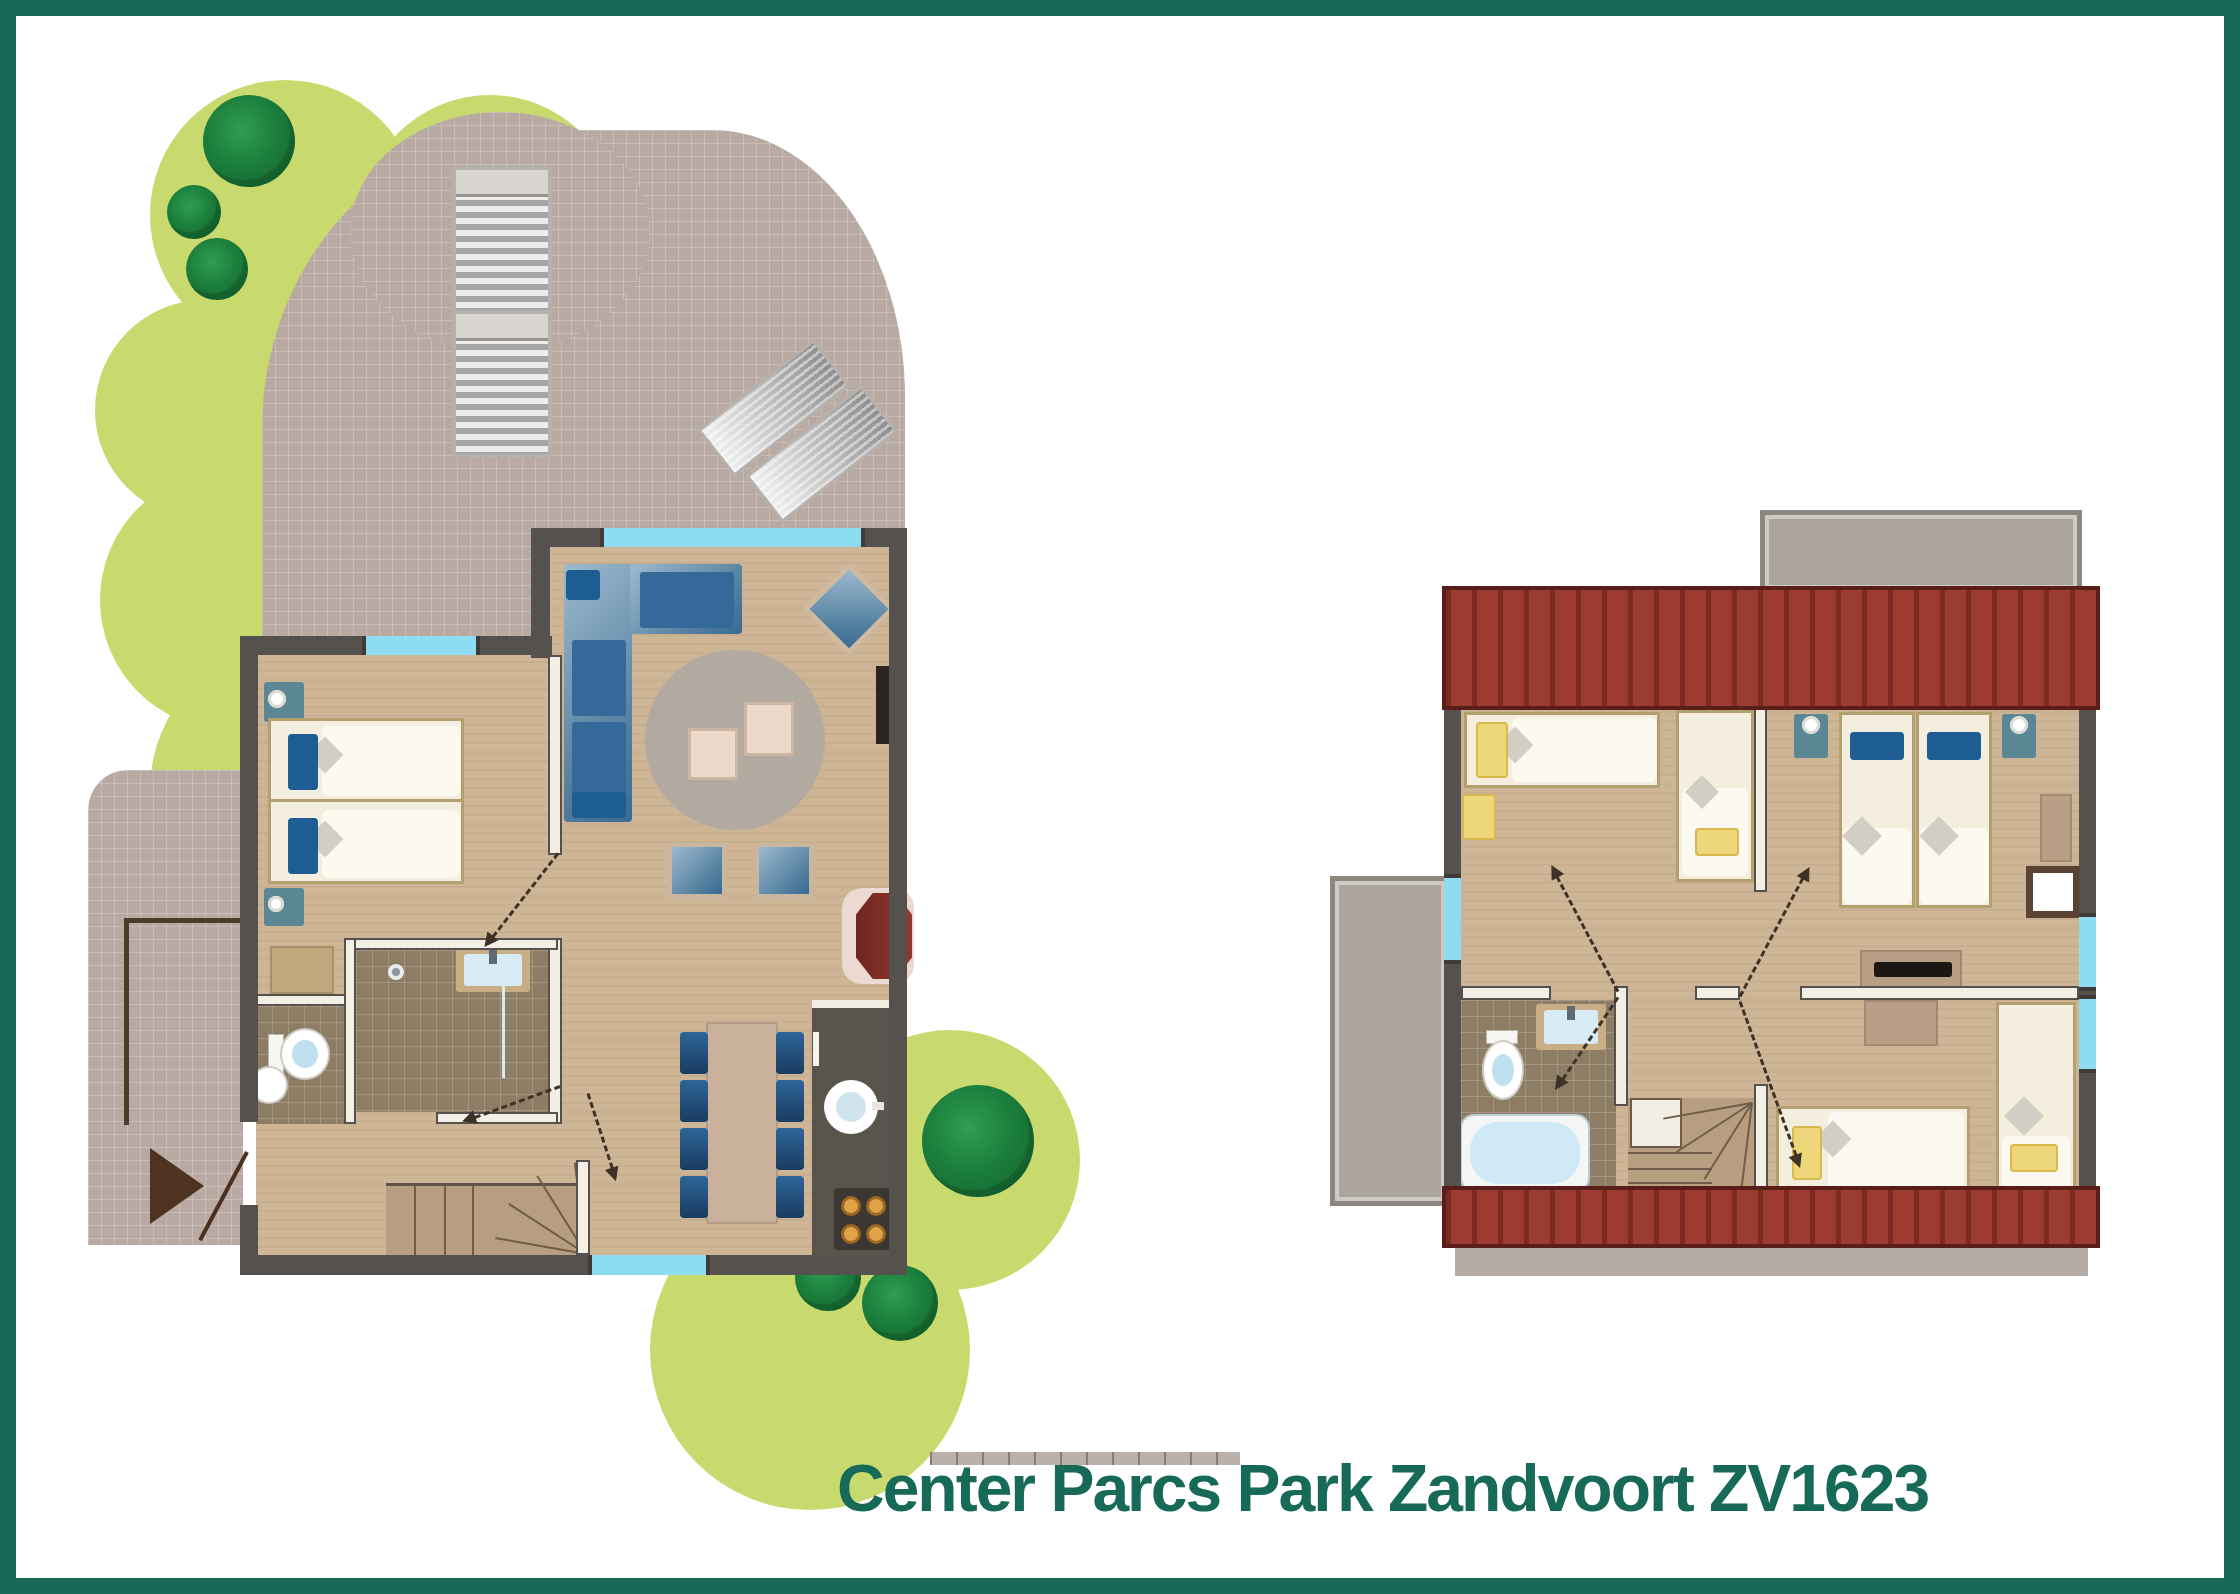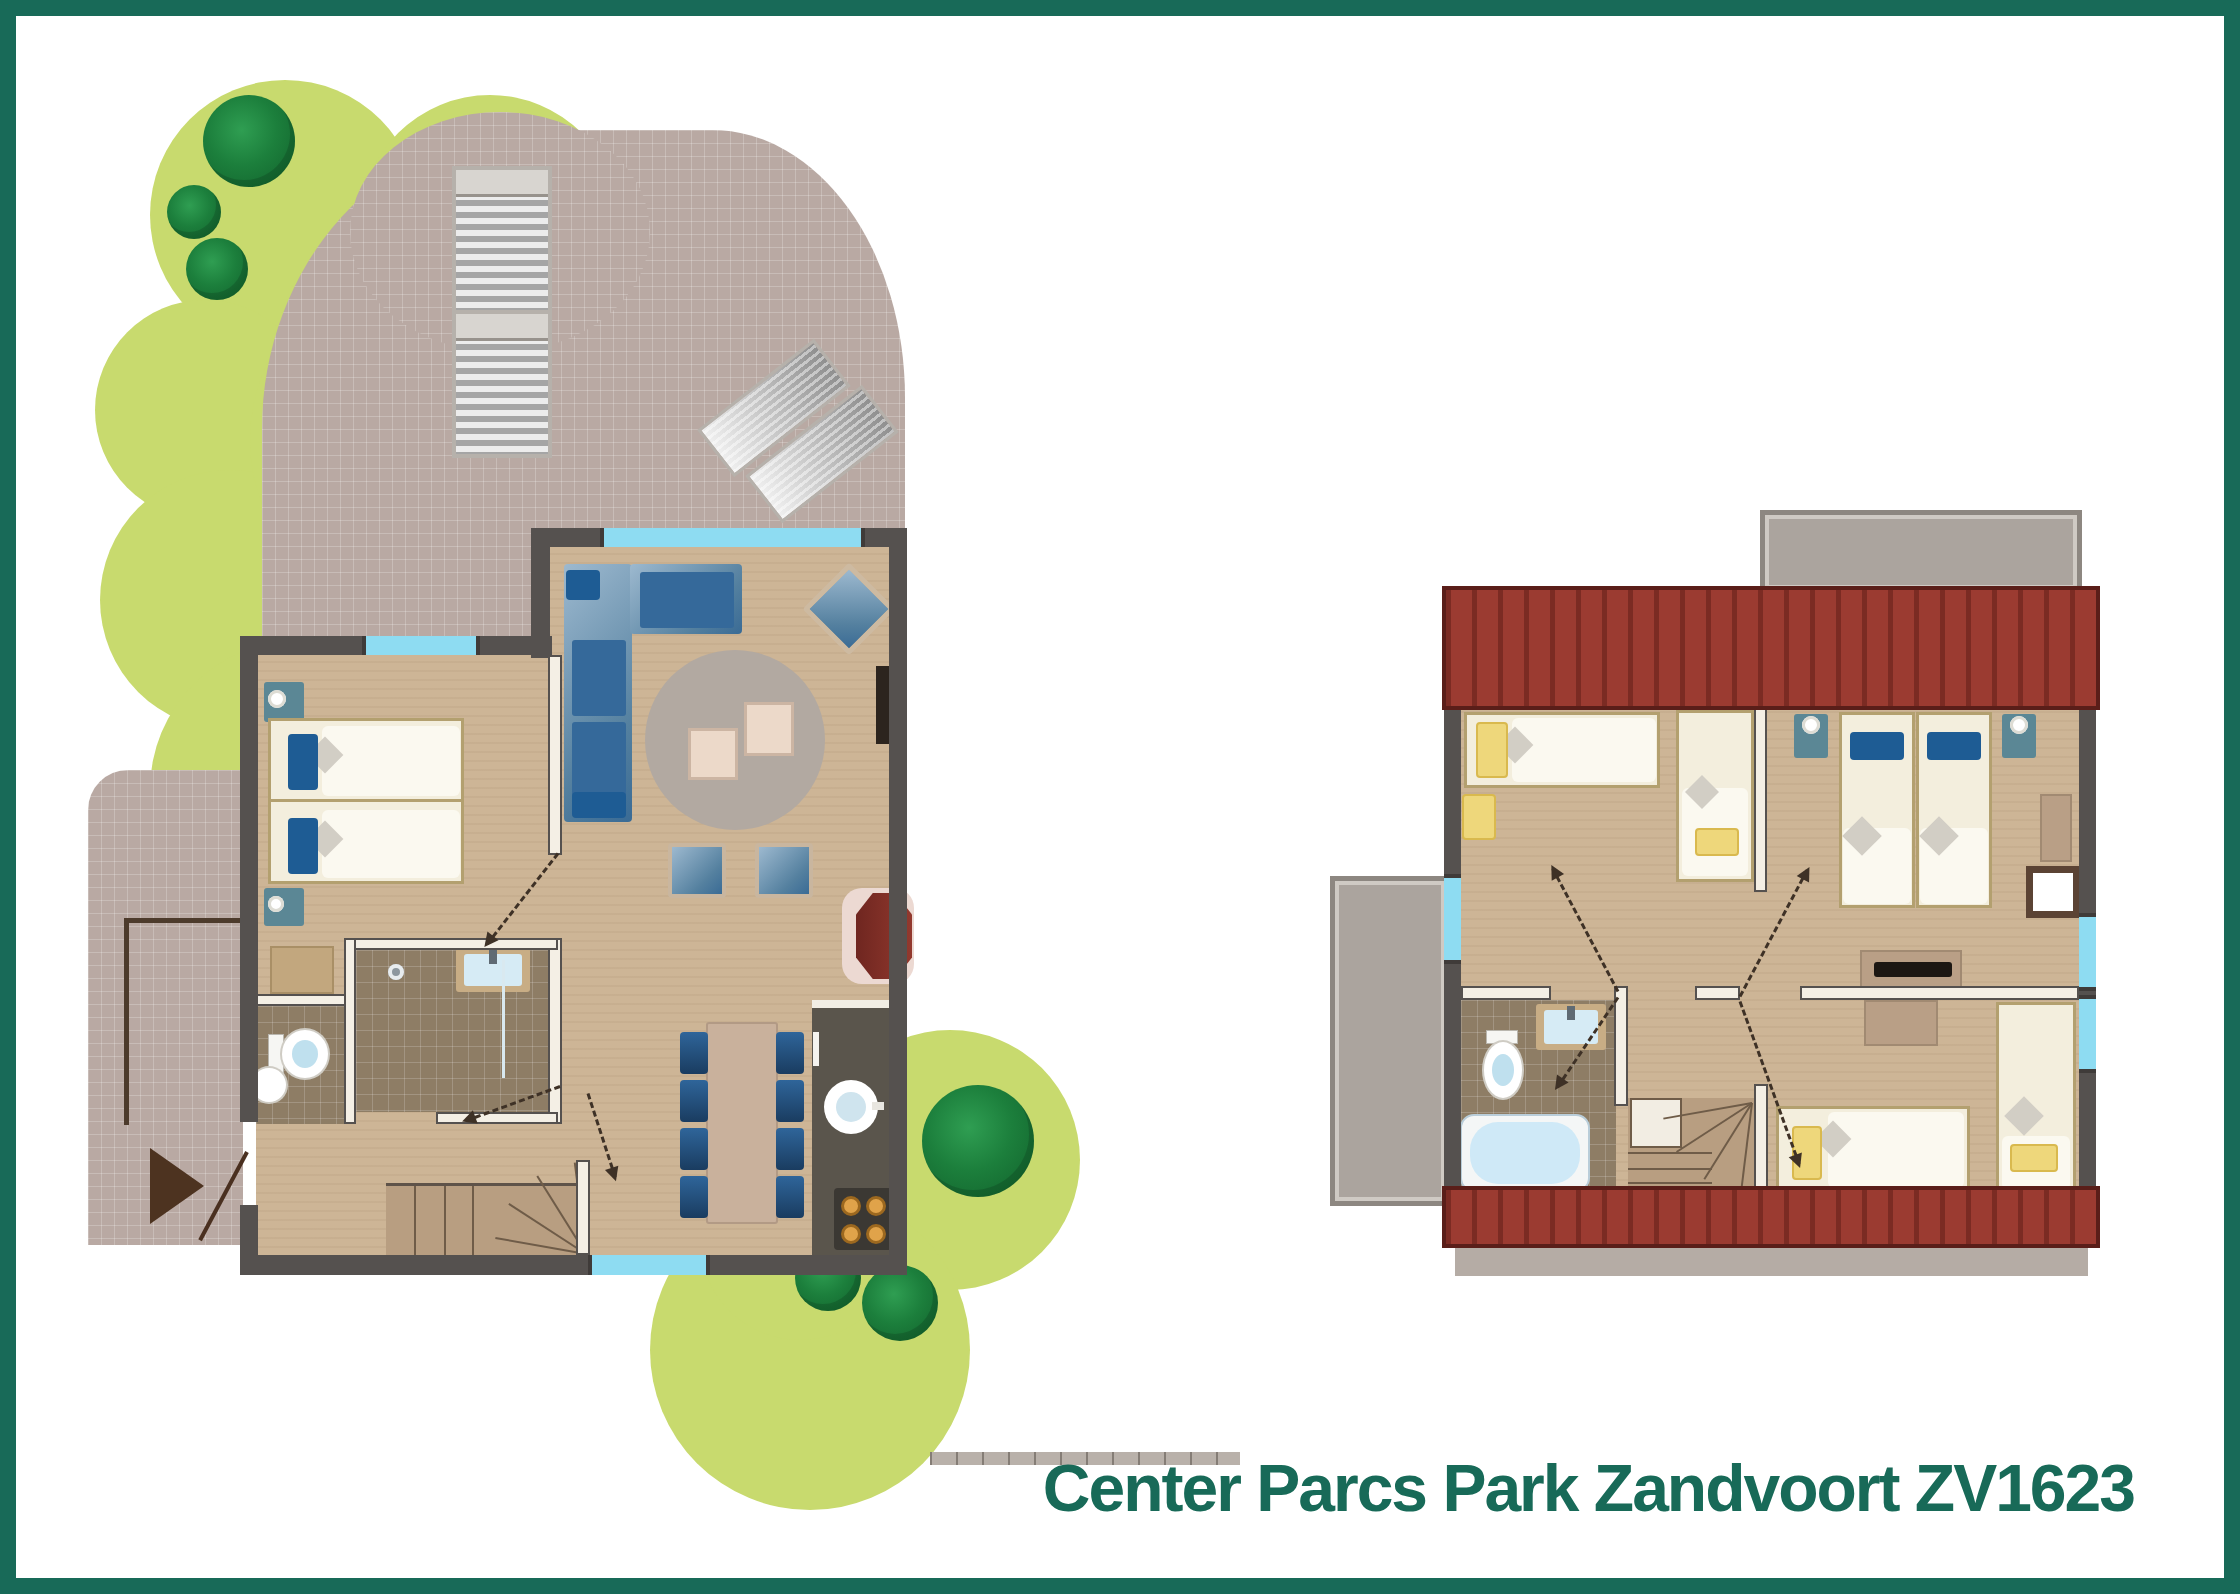--- a/index.html
+++ b/index.html
@@ -42,21 +42,21 @@
   .chair{background:linear-gradient(180deg,#2f659a 0%,#1a3c60 100%);border-radius:4px;}
   .tan{background:#c9b19c;border:2px solid #b29a85;box-sizing:border-box;border-radius:3px;}
   .swing{height:0;border-top:3px dashed #3e3126;transform-origin:0 50%;}
   .swing::after{content:'';position:absolute;right:-4px;top:-8px;border-left:14px solid #3e3126;
                 border-top:7px solid transparent;border-bottom:7px solid transparent;}
   .leaf{height:0;border-top:4px solid #4a3020;transform-origin:0 50%;}
   .ray{height:2px;background:#6f5c48;transform-origin:0 50%;}
   .tread{background:#6f5c48;}
   
   .frame{inset:0;border:16px solid #186a58;pointer-events:none;z-index:60;}
-  .title{left:800px;top:1450px;width:1334px;text-align:right;font-size:66px;font-weight:bold;
+  .title{left:837px;top:1450px;width:1334px;font-size:66px;font-weight:bold;
          letter-spacing:-2px;color:#186a58;z-index:55;}
   .scalebar{background:#b9b1aa;background-image:repeating-linear-gradient(90deg,#857d76 0 2px,transparent 2px 26px);}
 </style>
 </head>
 <body>
 
 <div class="canvas">
 
   <div>
 

